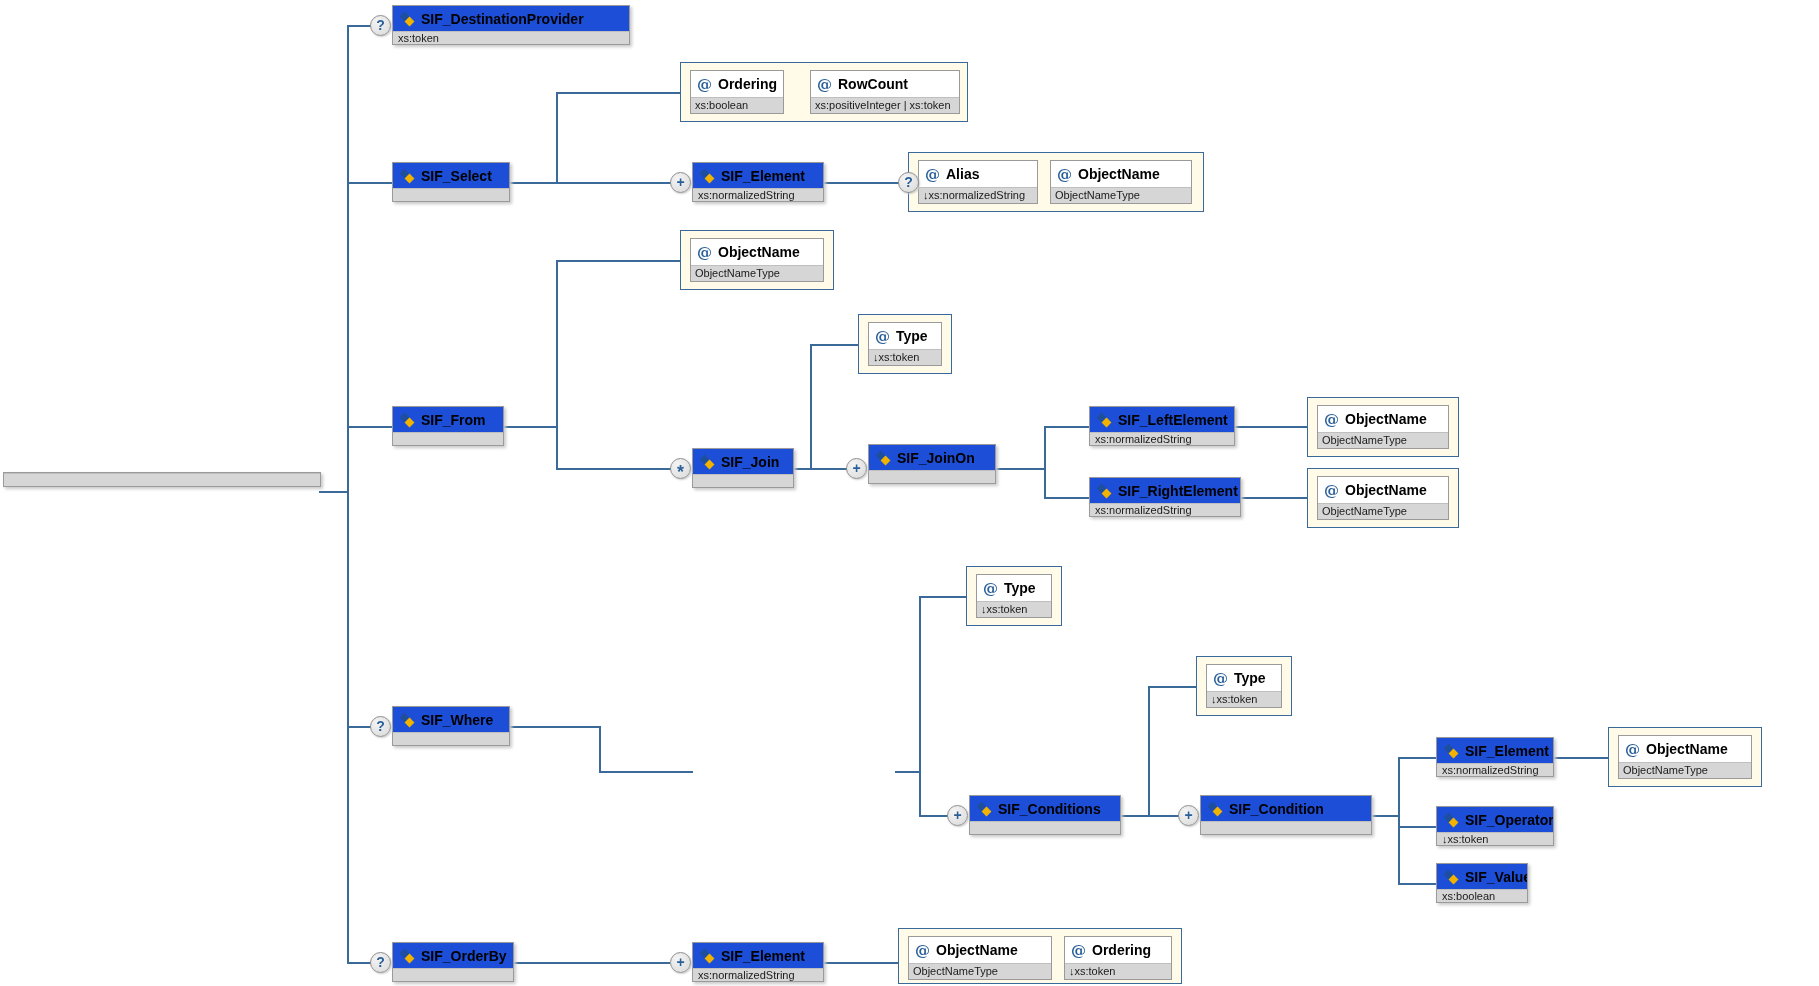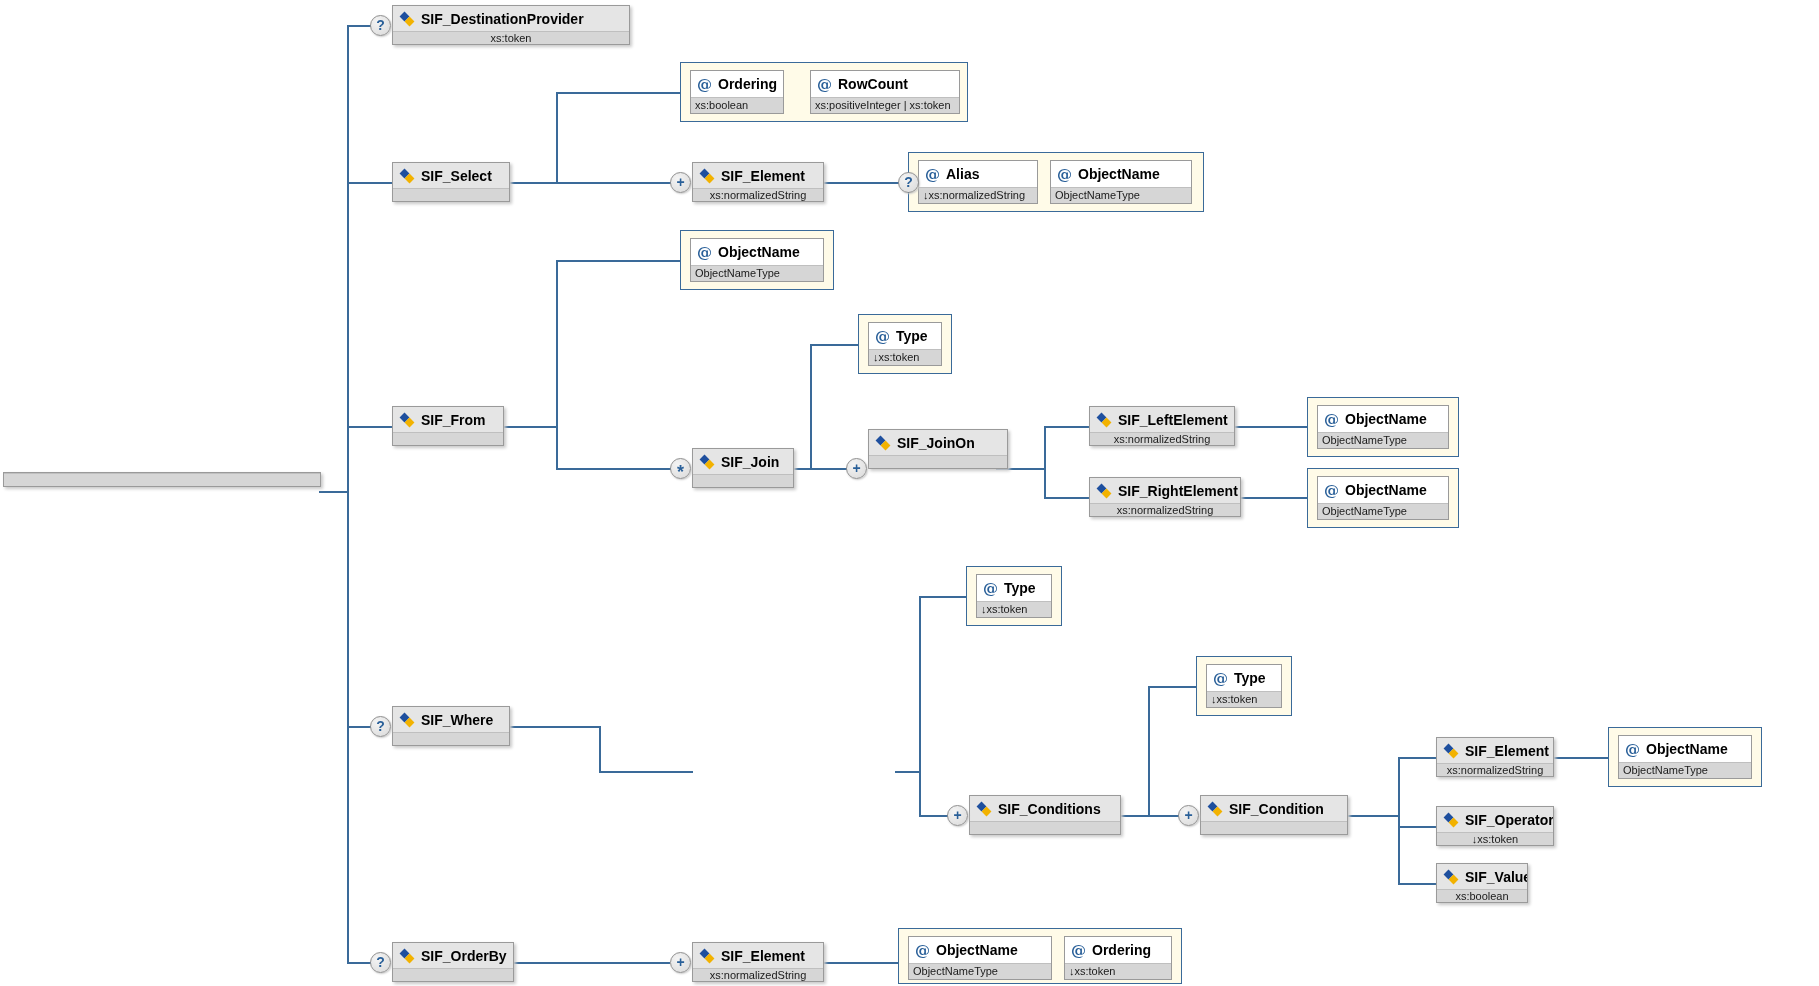--- a/index.html
+++ b/index.html
@@ -6,22 +6,22 @@
   #canvas{position:relative;width:1819px;height:986px;background:#ffffff;overflow:hidden;
           font-family:"Liberation Sans",sans-serif;}
   *{box-sizing:border-box;}
 
   
   .ln{position:absolute;background:#3a6a99;}
   .ln.h{height:2px;}
   .ln.v{width:2px;}
 
   
-  .ebox{position:absolute;border:1px solid #9a9a9a;background:#e5e5e5;
-        box-shadow:2px 2px 3px #c9c9c9;text-align:center;}
+  .ebox{position:absolute;border:1px solid #9a9a9a;background:#1d4ed8;
+        box-shadow:2px 2px 3px #c9c9c9;}
   .ebox .hdr{height:25px;display:flex;align-items:center;gap:6px;padding:0 7px;
              font-weight:bold;font-size:14px;color:#000;white-space:nowrap;overflow:hidden;}
   .ebox .typ{height:13px;line-height:12px;background:#d6d6d6;border-top:1px solid #bfbfbf;
              font-size:11px;color:#1a1a1a;padding:0 5px;white-space:nowrap;overflow:hidden;}
 
   
   .group{position:absolute;background:#fffbe8;border:1px solid #3a6a99;}
 
   
   .abox{position:absolute;border:1px solid #9a9a9a;background:#ffffff;height:44px;}
@@ -202,21 +202,21 @@
 
   <div class="group" style="left:858px;top:314px;width:94px;height:60px"></div>
   <div class="abox" style="left:868px;top:322px;width:74px">
     <div class="hdr">
       <span class="aicon">@</span>
       <span>Type</span>
     </div>
     <div class="typ">↓xs:token</div>
   </div>
 
-  <div class="ebox" style="left:868px;top:429px;width:140px">
+  <div class="ebox" style="left:868px;top:444px;width:128px">
     <div class="hdr">
       <span class="eicon"></span>
       <span>SIF_JoinOn</span>
     </div>
     <div class="typ"></div>
   </div>
 
   <div class="ebox" style="left:1089px;top:406px;width:146px">
     <div class="hdr">
       <span class="eicon"></span>
@@ -279,21 +279,21 @@
 
   <div class="group" style="left:1196px;top:656px;width:96px;height:60px"></div>
   <div class="abox" style="left:1206px;top:664px;width:76px">
     <div class="hdr">
       <span class="aicon">@</span>
       <span>Type</span>
     </div>
     <div class="typ">↓xs:token</div>
   </div>
 
-  <div class="ebox" style="left:1200px;top:795px;width:148px">
+  <div class="ebox" style="left:1200px;top:795px;width:172px">
     <div class="hdr">
       <span class="eicon"></span>
       <span>SIF_Condition</span>
     </div>
     <div class="typ"></div>
   </div>
 
   <div class="ebox" style="left:1436px;top:737px;width:118px">
     <div class="hdr">
       <span class="eicon"></span>

